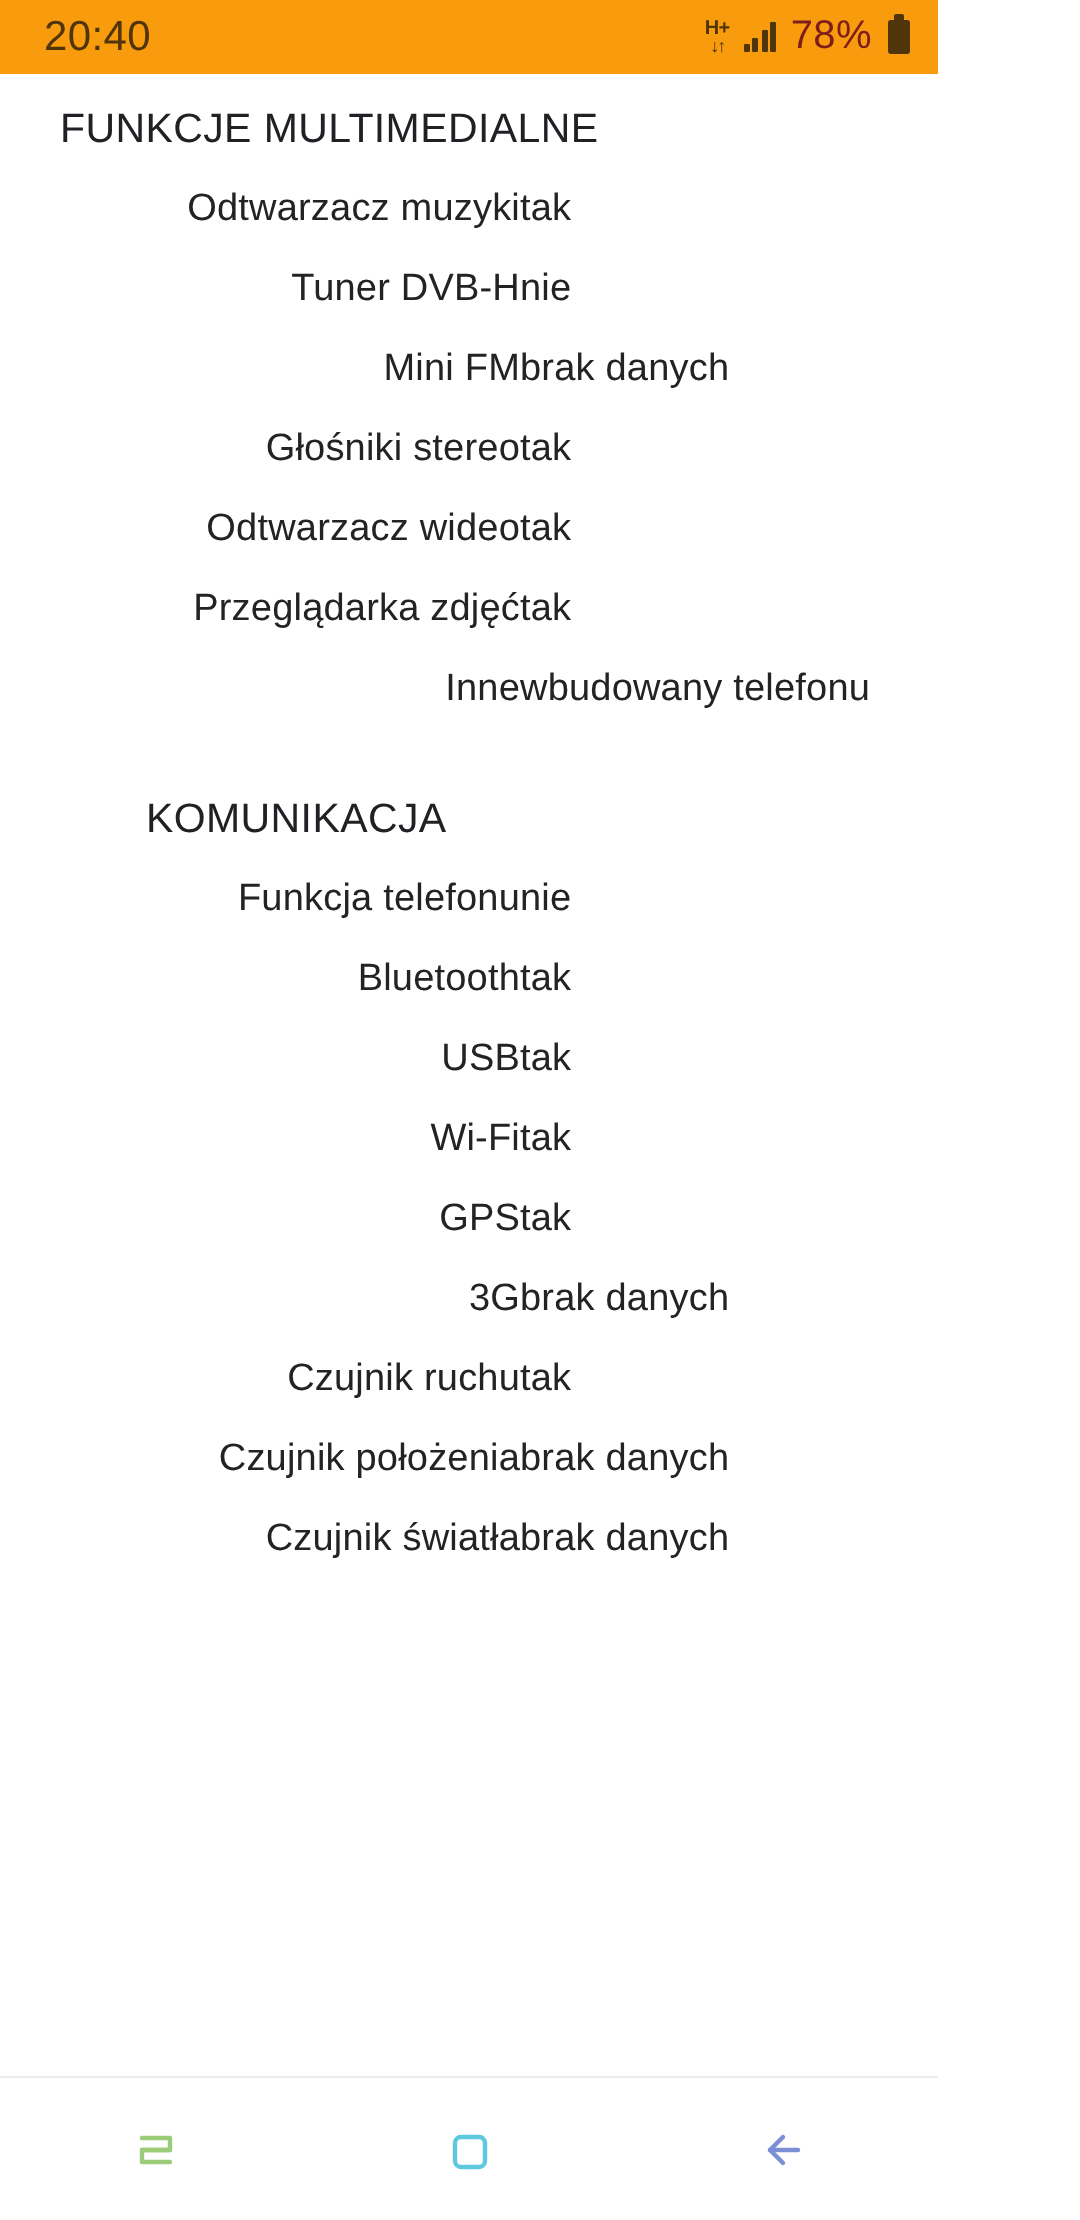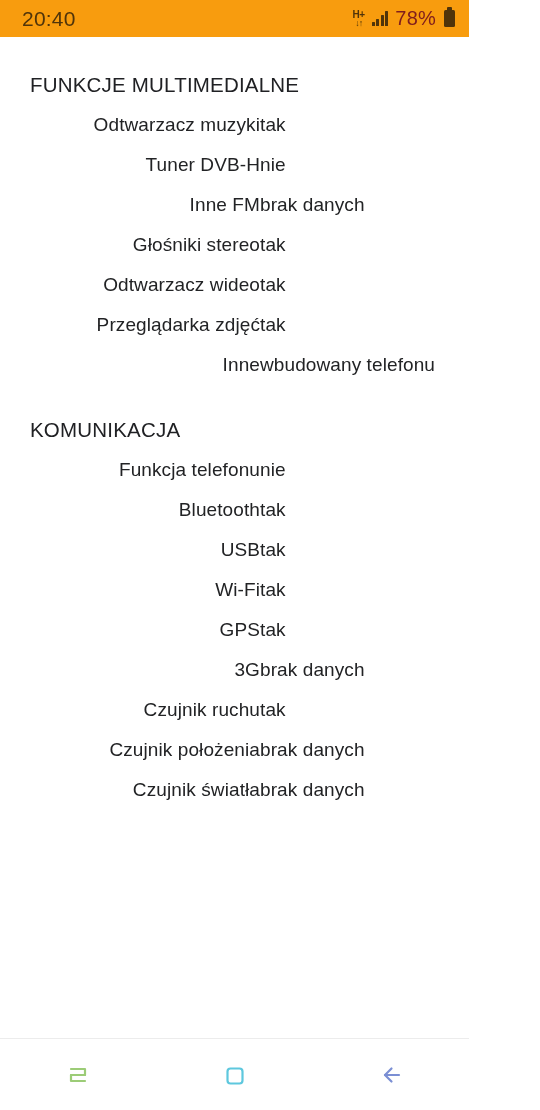--- a/index.html
+++ b/index.html
@@ -126,22 +126,22 @@
   .section-title {
     font-size: 20.5px;
     font-weight: normal;
     color: #202124;
     letter-spacing: 0.2px;
     height: 40px;
     line-height: 40px;
     white-space: nowrap;
   }
 
-  .section:first-child .section-title { margin-top: 28px; }
-  .section + .section .section-title { margin-top: 25px; }
+  .section:first-child .section-title { margin-top: 8px; }
+  .section + .section .section-title { margin-top: 25px; margin-left: 43px; }
 
   .spec-table {
     border-collapse: collapse;
     width: 100%;
   }
 
   .spec-table tr { height: 40px; }
 
   .spec-table td {
     font-size: 19px;
@@ -215,21 +215,21 @@
             <tbody>
               <tr>
                 <td class="spec-label">Odtwarzacz muzyki</td>
                 <td class="spec-value">tak</td>
               </tr>
               <tr>
                 <td class="spec-label">Tuner DVB-H</td>
                 <td class="spec-value">nie</td>
               </tr>
               <tr>
-                <td class="spec-label">Inne FM</td>
+                <td class="spec-label">Mini FM</td>
                 <td class="spec-value">brak danych</td>
               </tr>
               <tr>
                 <td class="spec-label">Głośniki stereo</td>
                 <td class="spec-value">tak</td>
               </tr>
               <tr>
                 <td class="spec-label">Odtwarzacz wideo</td>
                 <td class="spec-value">tak</td>
               </tr>

